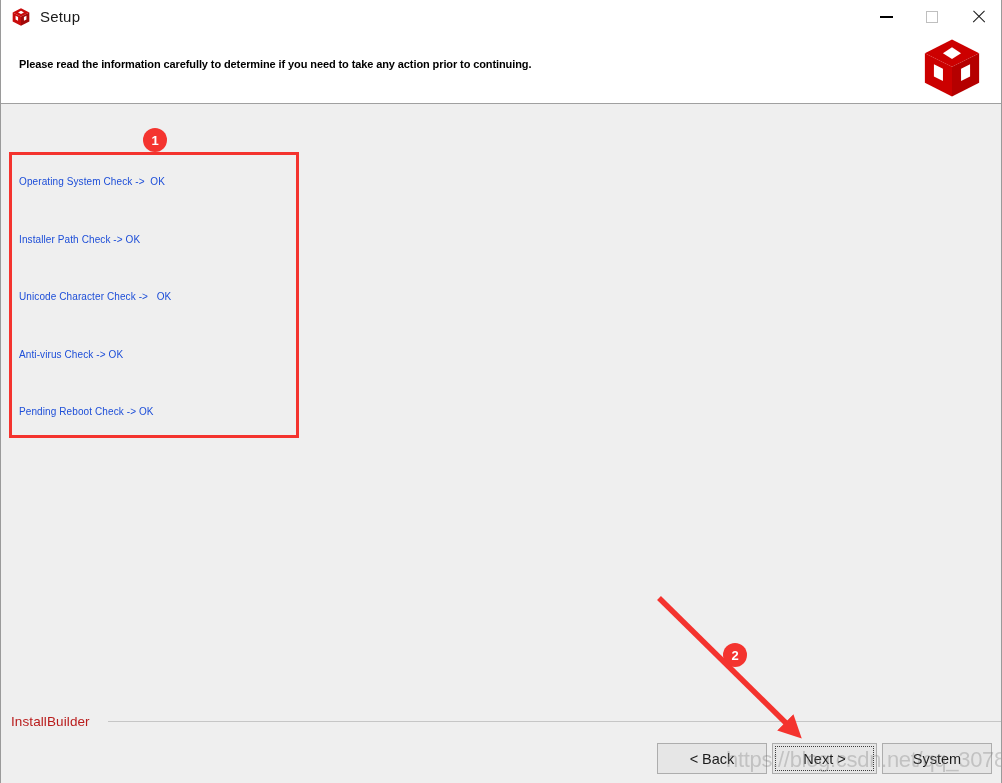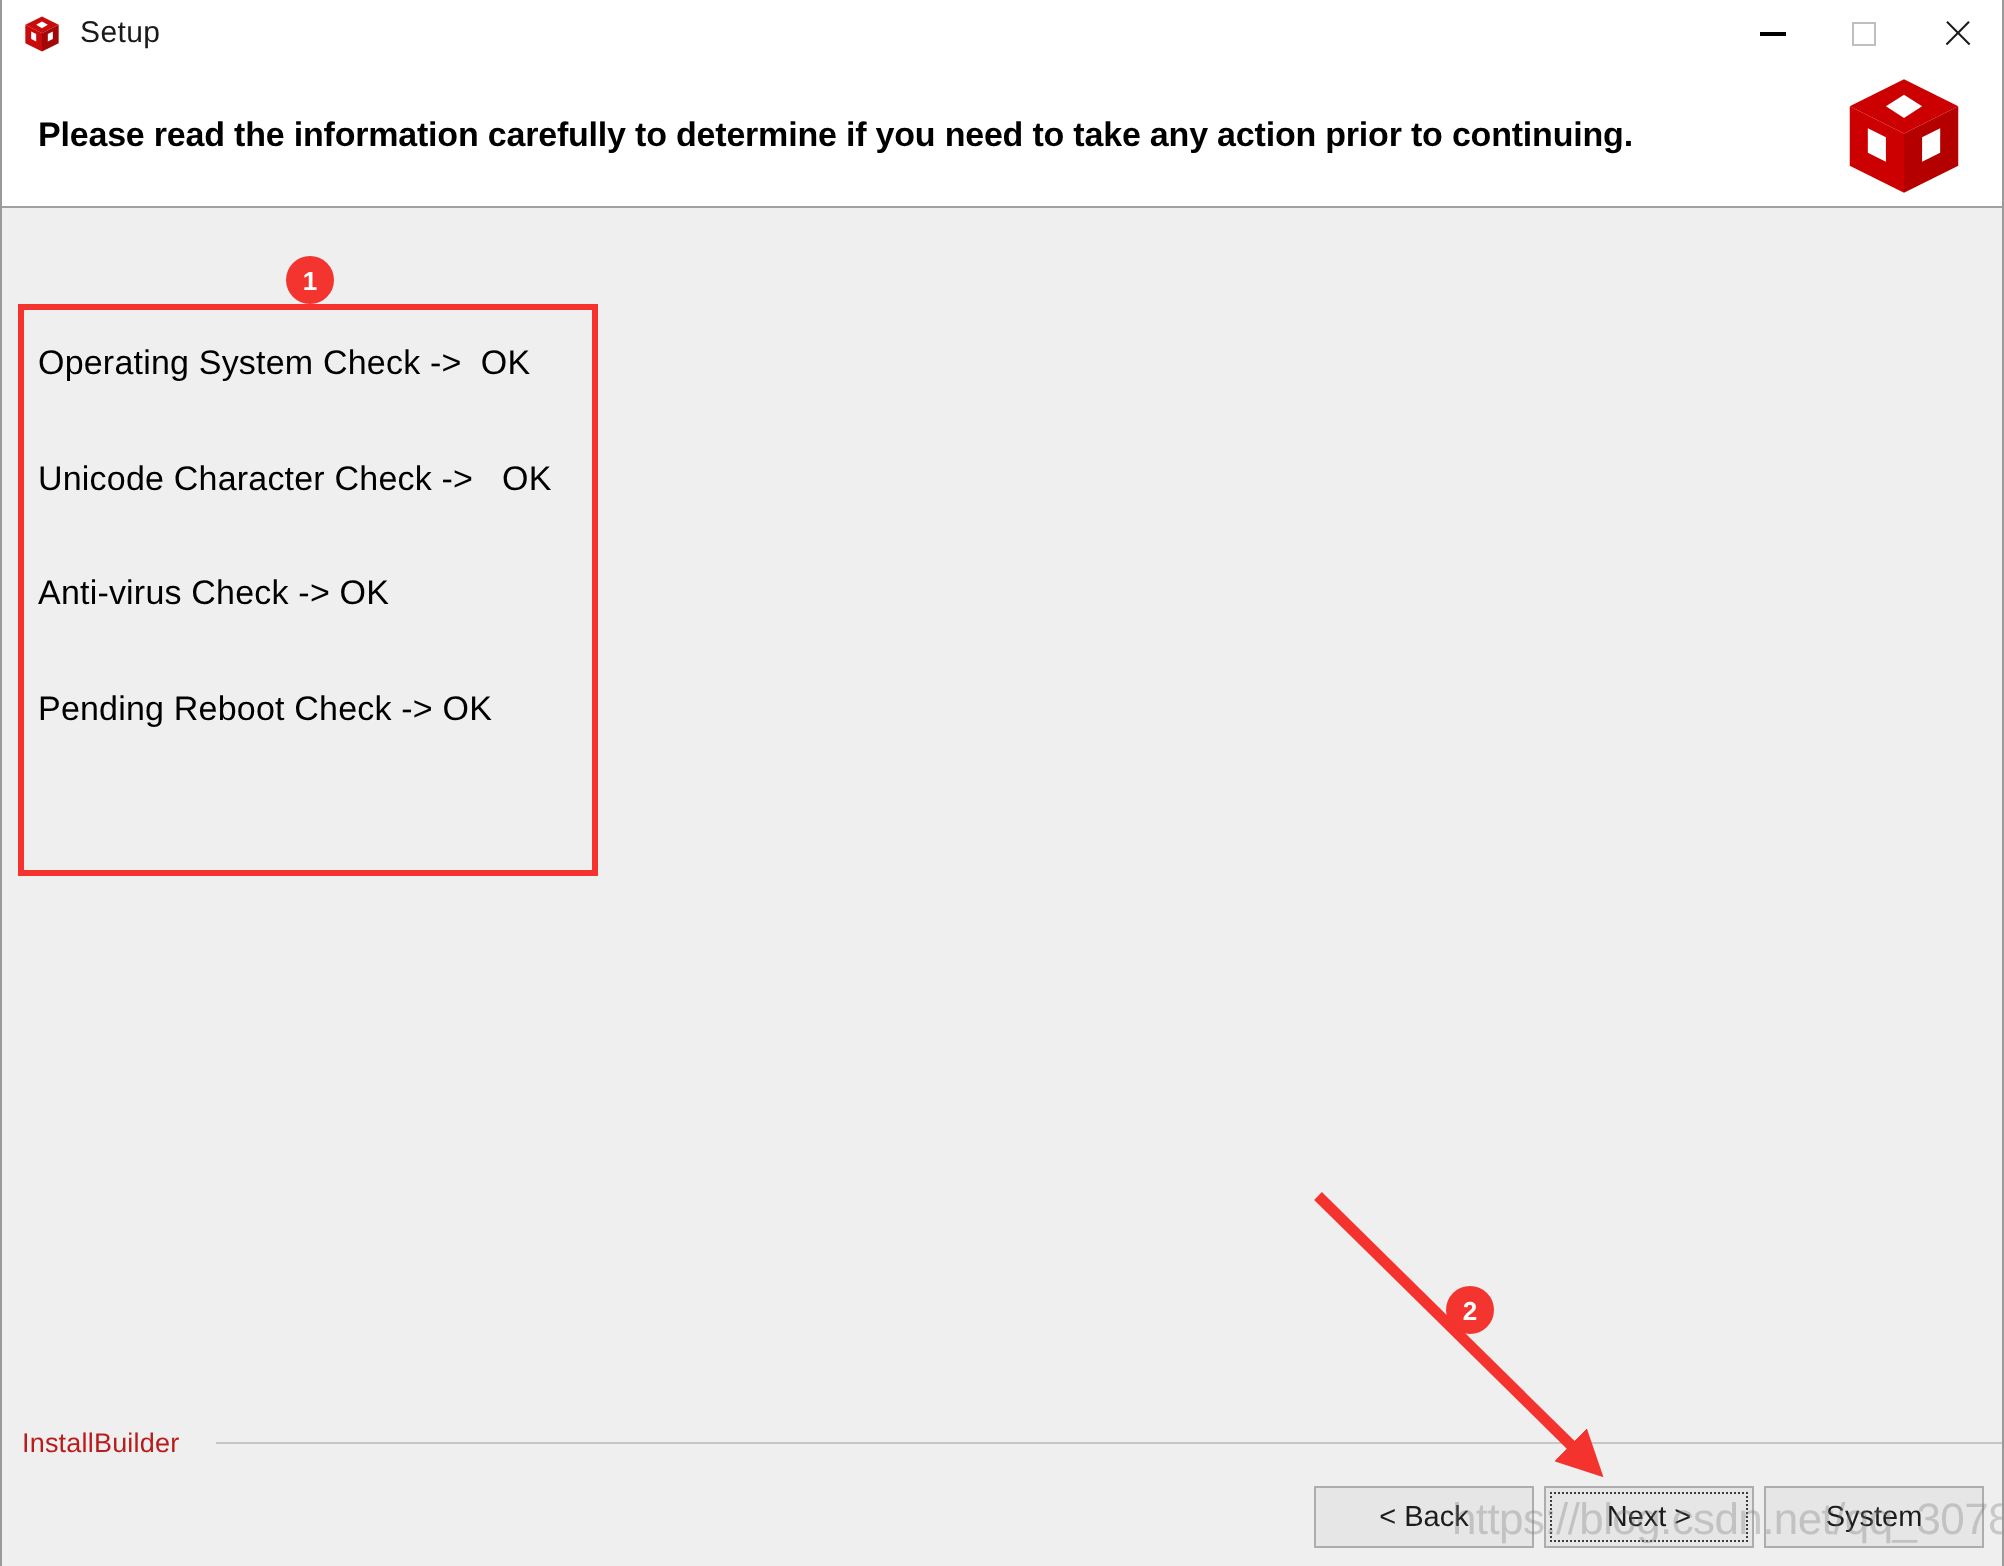--- a/index.html
+++ b/index.html
@@ -97,21 +97,21 @@
     width: 100%;
     height: 71px;
     background: #ffffff;
     border-bottom: 1px solid #a0a0a0;
     box-sizing: border-box;
   }
   .header-text {
     position: absolute;
     left: 18px;
     top: 25px;
-    font-size: 17px;
+    font-size: 11px;
     font-weight: bold;
     color: #000000;
     letter-spacing: -0.1px;
   }
   .header-logo {
     position: absolute;
     right: 18px;
     top: 4px;
     width: 62px;
     height: 62px;
@@ -125,22 +125,22 @@
     bottom: 0;
     background: #efefef;
   }
   .check-list {
     position: absolute;
     left: 18px;
     top: 68px;
     width: 270px;
   }
   .check-line {
-    font-size: 17px;
-    color: #000000;
+    font-size: 10px;
+    color: #1d4ed8;
     height: 57.5px;
     line-height: 18px;
     white-space: pre;
     letter-spacing: 0.1px;
   }
 
   
   .footer-brand {
     position: absolute;
     left: 10px;
@@ -274,20 +274,21 @@
       <polygon points="24,8 31,12.5 24,17 17,12.5" fill="#ffffff"></polygon>
       <polygon points="10,21 17,24.5 17,34 10,30.5" fill="#ffffff"></polygon>
       <polygon points="38,21 38,30.5 31,34 31,24.5" fill="#ffffff"></polygon>
     </svg>
   </div>
 
   <div class="body-area">
 
     <div class="check-list">
       <div class="check-line">Operating System Check -&gt;  OK</div>
+      <div class="check-line">Installer Path Check -&gt; OK</div>
       <div class="check-line">Unicode Character Check -&gt;   OK</div>
       <div class="check-line">Anti-virus Check -&gt; OK</div>
       <div class="check-line">Pending Reboot Check -&gt; OK</div>
     </div>
 
     <div class="footer-brand">InstallBuilder</div>
     <div class="footer-rule"></div>
 
     <div class="button-bar">
       <button class="dlg-btn btn-next">

